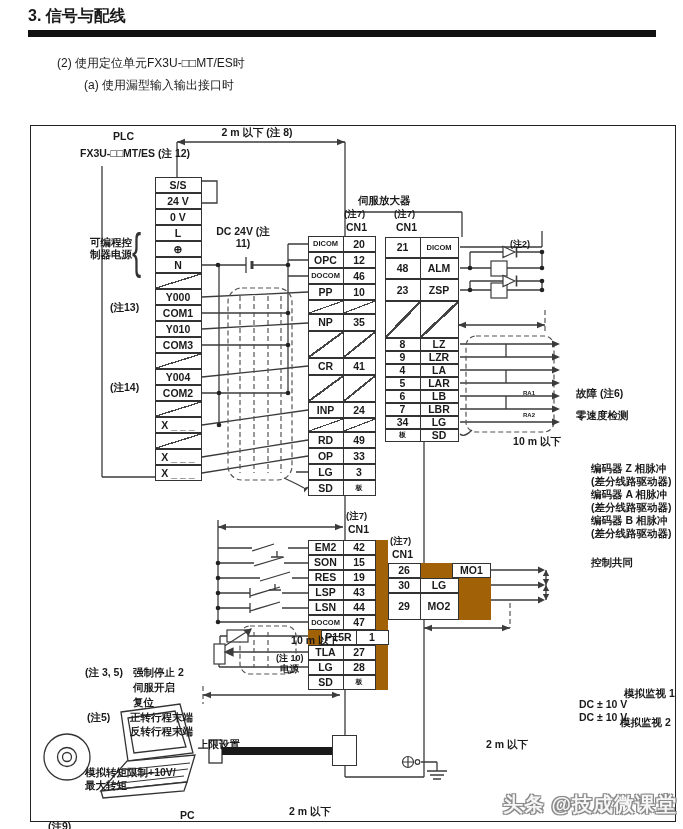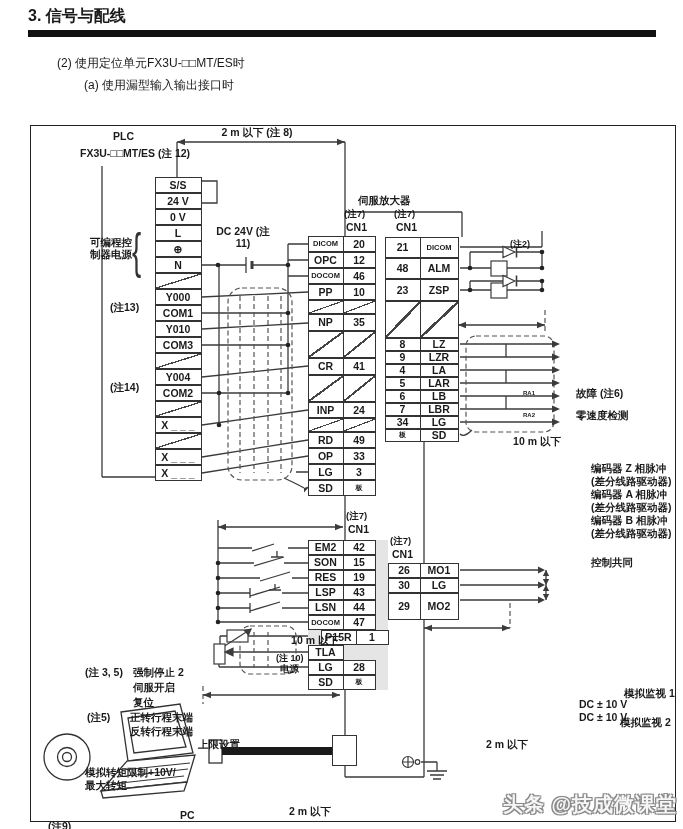--- a/index.html
+++ b/index.html
@@ -6,21 +6,21 @@
   #page{position:relative;width:683px;height:829px;background:#fff;overflow:hidden;
         font-family:"Liberation Sans",sans-serif;color:#1a1a1a;}
   .lbl{position:absolute;font-weight:bold;font-size:10.5px;line-height:1.15;white-space:nowrap;color:#1a1a1a;}
   .c{text-align:center;}
   .s9{font-size:9px;}
   .s95{font-size:9.5px;}
   .s12{font-size:12px;font-weight:normal;}
   .title{position:absolute;font-size:16px;font-weight:bold;}
   .rule{position:absolute;background:#111;}
   .border-box{position:absolute;border:1.6px solid #222;box-sizing:border-box;background:transparent;}
-  .tbl{position:absolute;background:#e5e5e5;}
+  .tbl{position:absolute;background:#a16207;}
   .trow{display:flex;}
   .tcell{box-sizing:border-box;border:1px solid #333;margin:-0.5px;display:flex;align-items:center;
          justify-content:center;font-weight:bold;font-size:10.5px;background:#fff;flex:none;height:100%;}
   .trow{box-sizing:border-box;}
   .tcell.small{font-size:7.5px;}
   .tcell.tiny{font-size:7px;}
   .tcell.diag{background-image:linear-gradient(to bottom right,#fff 47.5%,#444 47.5%,#444 52.5%,#fff 52.5%);}
   .brace{position:absolute;font-size:50px;font-weight:300;transform:scaleX(.55);transform-origin:left center;color:#333;}
   .relay-lbl{position:absolute;font-size:6px;font-weight:bold;width:16px;text-align:center;}
   .watermark{position:absolute;font-size:20px;font-weight:bold;letter-spacing:1px;color:#f6f6f6;
@@ -392,37 +392,37 @@
         <div class="tcell" style="width: 33px;">44</div>
       </div>
       <div class="trow" style="height: 15px;">
         <div class="tcell small" style="width: 36px;">DOCOM</div>
         <div class="tcell" style="width: 33px;">47</div>
       </div>
       <div class="trow" style="height: 15px; padding-left: 13px;">
         <div class="tcell" style="width: 36px;">P15R</div>
         <div class="tcell" style="width: 33px;">1</div>
       </div>
-      <div class="trow" style="height: 15px; flex-direction: column;">
+      <div class="trow" style="height: 15px;">
         <div class="tcell" style="width: 36px;">TLA</div>
         <div class="tcell" style="width: 33px;">27</div>
       </div>
       <div class="trow" style="height: 15px;">
         <div class="tcell" style="width: 36px;">LG</div>
         <div class="tcell" style="width: 33px;">28</div>
       </div>
       <div class="trow" style="height: 15px;">
         <div class="tcell" style="width: 36px;">SD</div>
         <div class="tcell tiny" style="width: 33px;">板</div>
       </div>
     </div>
 <div class="tbl" style="left:388px;top:563px;">
       <div class="trow" style="height: 15px;">
         <div class="tcell" style="width: 33px;">26</div>
-        <div class="tcell" style="width: 39px;">MO1</div>
+        <div class="tcell" style="width: 39px; margin-left: 32px;">MO1</div>
       </div>
       <div class="trow" style="height: 15px;">
         <div class="tcell" style="width: 33px;">30</div>
         <div class="tcell" style="width: 39px;">LG</div>
       </div>
       <div class="trow" style="height: 27px;">
         <div class="tcell" style="width: 33px;">29</div>
         <div class="tcell" style="width: 39px;">MO2</div>
       </div>
     </div>

